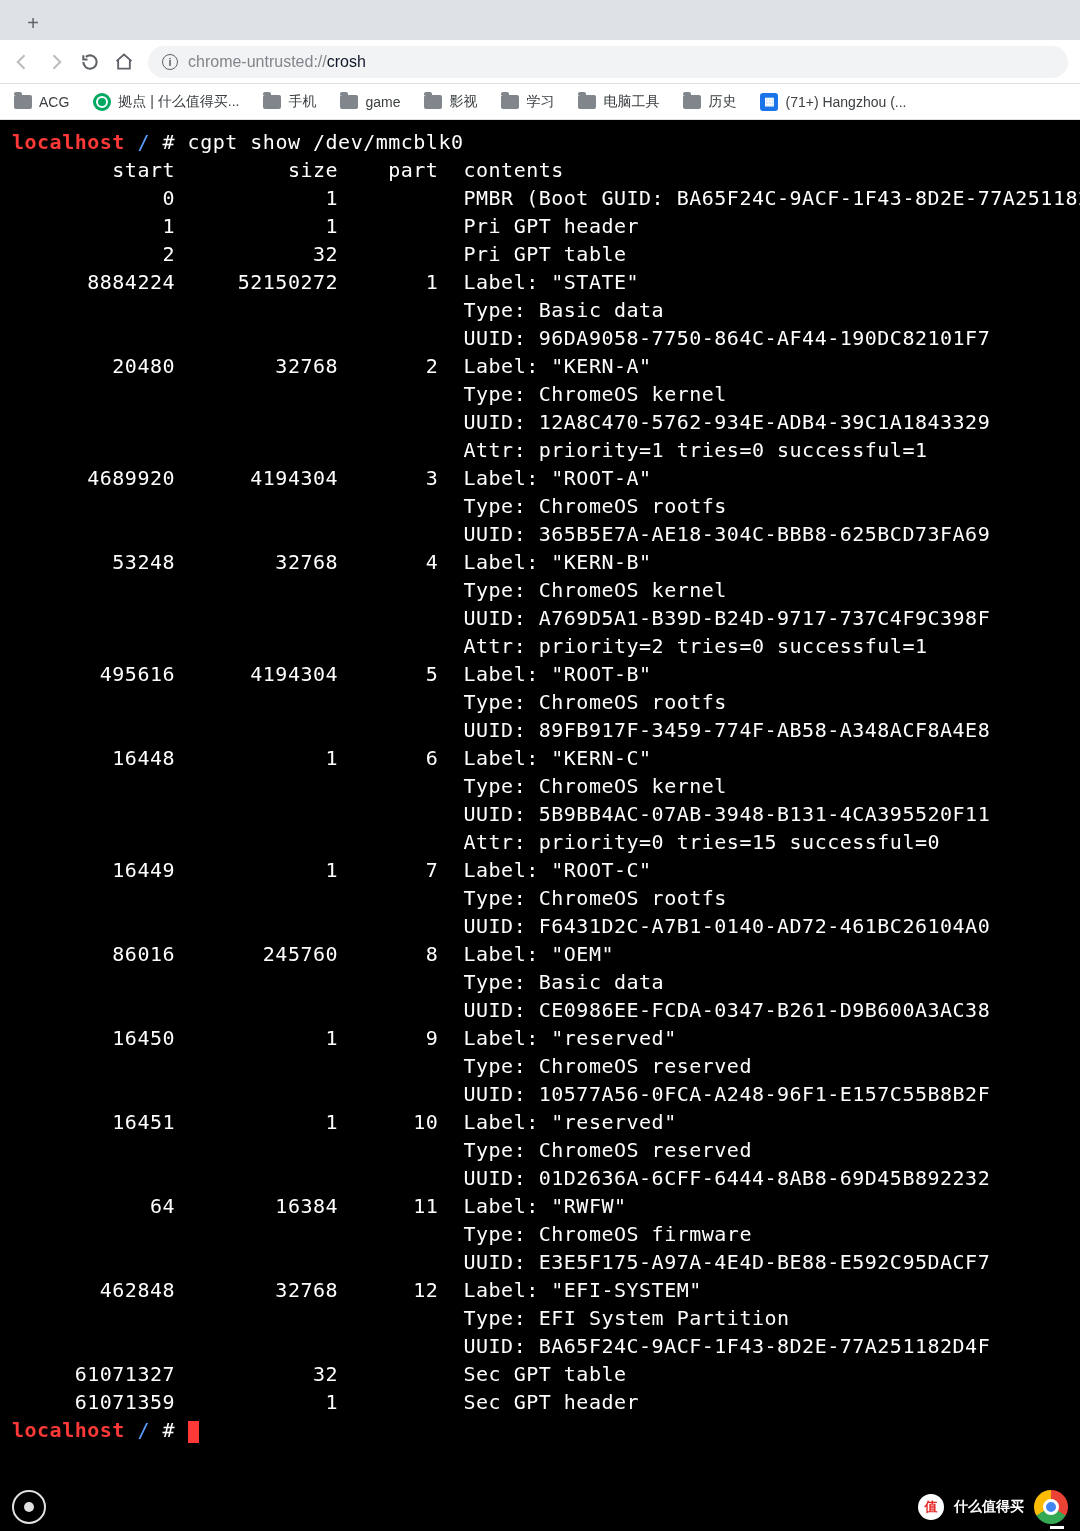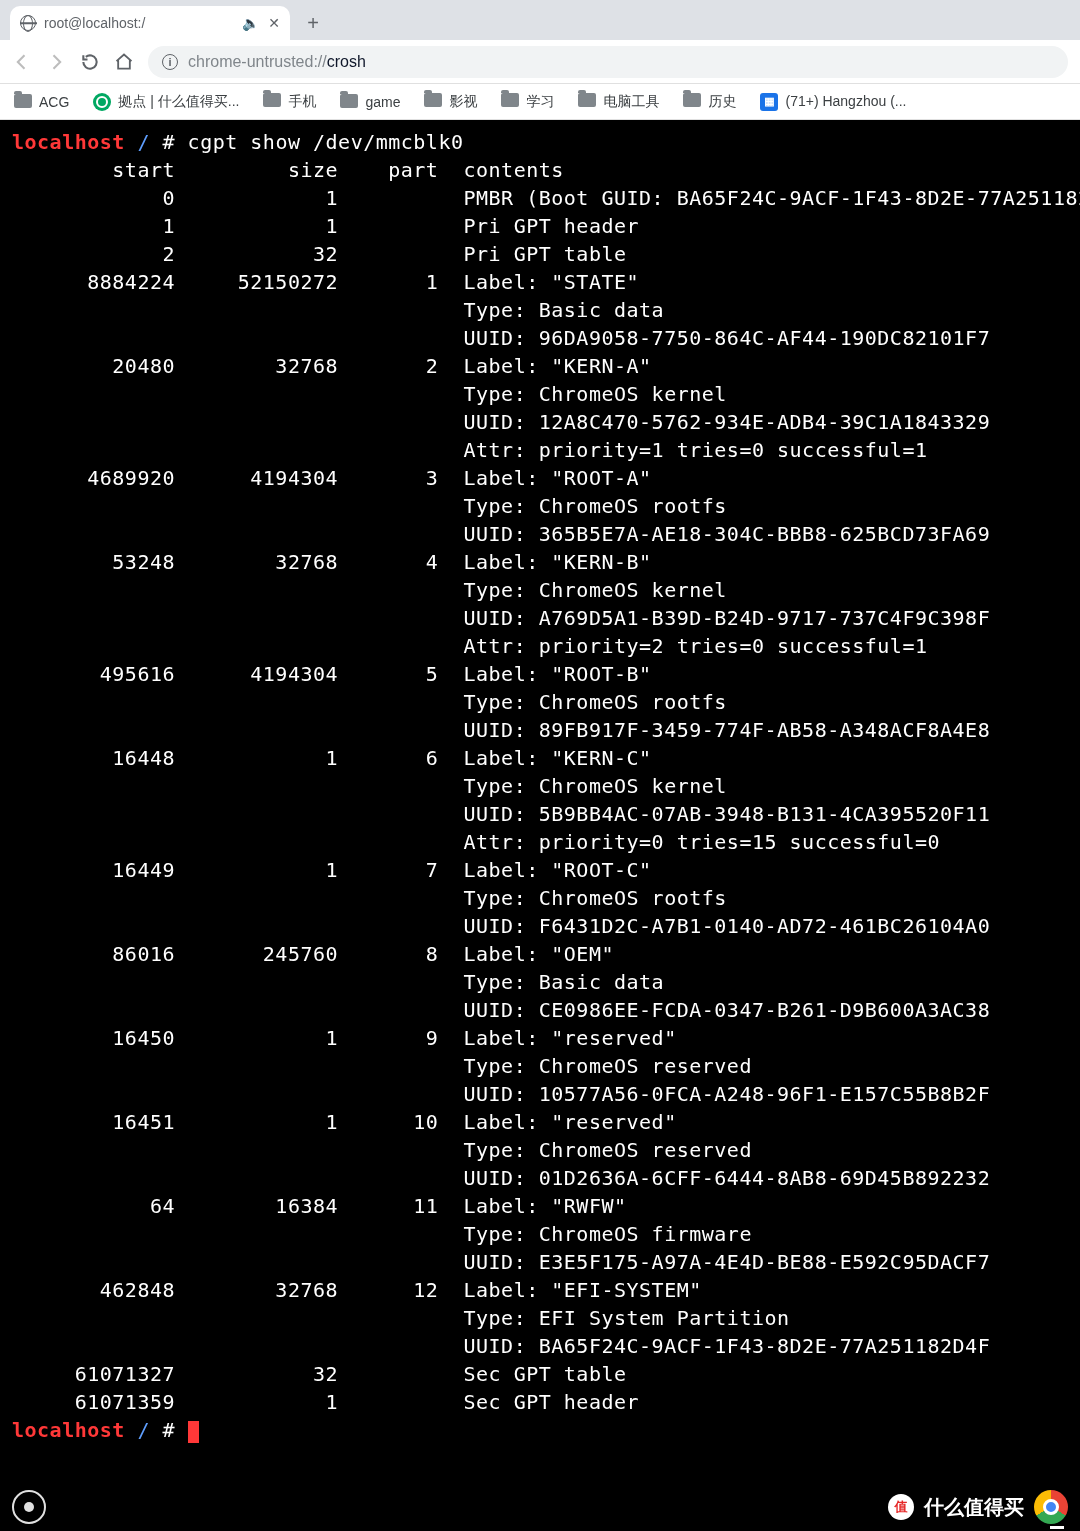--- a/index.html
+++ b/index.html
@@ -68,21 +68,21 @@
     font-weight:bold; flex-shrink:0;
   }
   .omnibox .url-prefix { color:#80868b;margin-top:31px; }
   .omnibox .url-main { color:#0f172a; }
   
   .bookmarks {
     height:36px; background:#fff; display:flex; align-items:center; padding:0 14px; gap:24px;
     font-size:14px; color:#3c4043; border-bottom:1px solid #e0e0e0;
     white-space:nowrap; overflow:hidden;
   }
-  .bookmark { display:flex; gap:7px; cursor:pointer; flex-shrink:0; }
+  .bookmark { display:flex; align-items:center; gap:7px; cursor:pointer; flex-shrink:0; }
   .folder-icon {
     width:18px; height:14px; background:#80868b; border-radius:2px; position:relative; flex-shrink:0;
   }
   .folder-icon::before {
     content:""; position:absolute; top:-3px; left:0; width:8px; height:3px; background:#80868b;
     border-radius:2px 2px 0 0;
   }
   .fav-green {
     width:18px; height:18px; border-radius:50%; background:#00a862; flex-shrink:0;
     display:flex; align-items:center; justify-content:center;
@@ -128,33 +128,27 @@
   }
   .chrome-icon::after {
     content:""; position:absolute; inset:9px; border-radius:50%; background:#4285f4;
     border:3px solid #fff;
   }
   .wm-badge {
     width:26px; height:26px; border-radius:50%; background:#fff; color:#e62828;
     display:flex; align-items:center; justify-content:center; font-size:13px; font-weight:bold;
     flex-shrink:0;
   }
-  .wm-text { color:#fff; font-size:20px; font-weight:bold; }
+  .wm-text { color:#fff; font-size:14px; font-weight:bold; }
   .status-under { position:absolute; right:16px; bottom:2px; width:14px; height:3px; background:#fff; }
 </style>
 </head>
 <body>
 
 <div class="tabstrip">
-  <div class="tab">
-    <span class="globe"></span>
-    <span class="title">root@localhost:/</span>
-    <span class="mute">🔈</span>
-    <span class="close">✕</span>
-  </div>
   <div class="newtab">+</div>
 </div>
 
 <div class="toolbar">
   <div class="nav-btn">
     <svg viewBox="0 0 24 24" fill="none" stroke="currentColor" stroke-width="2.5">
         <path d="M15 4 7 12l8 8"></path>
       </svg>
   </div>
   <div class="nav-btn">

